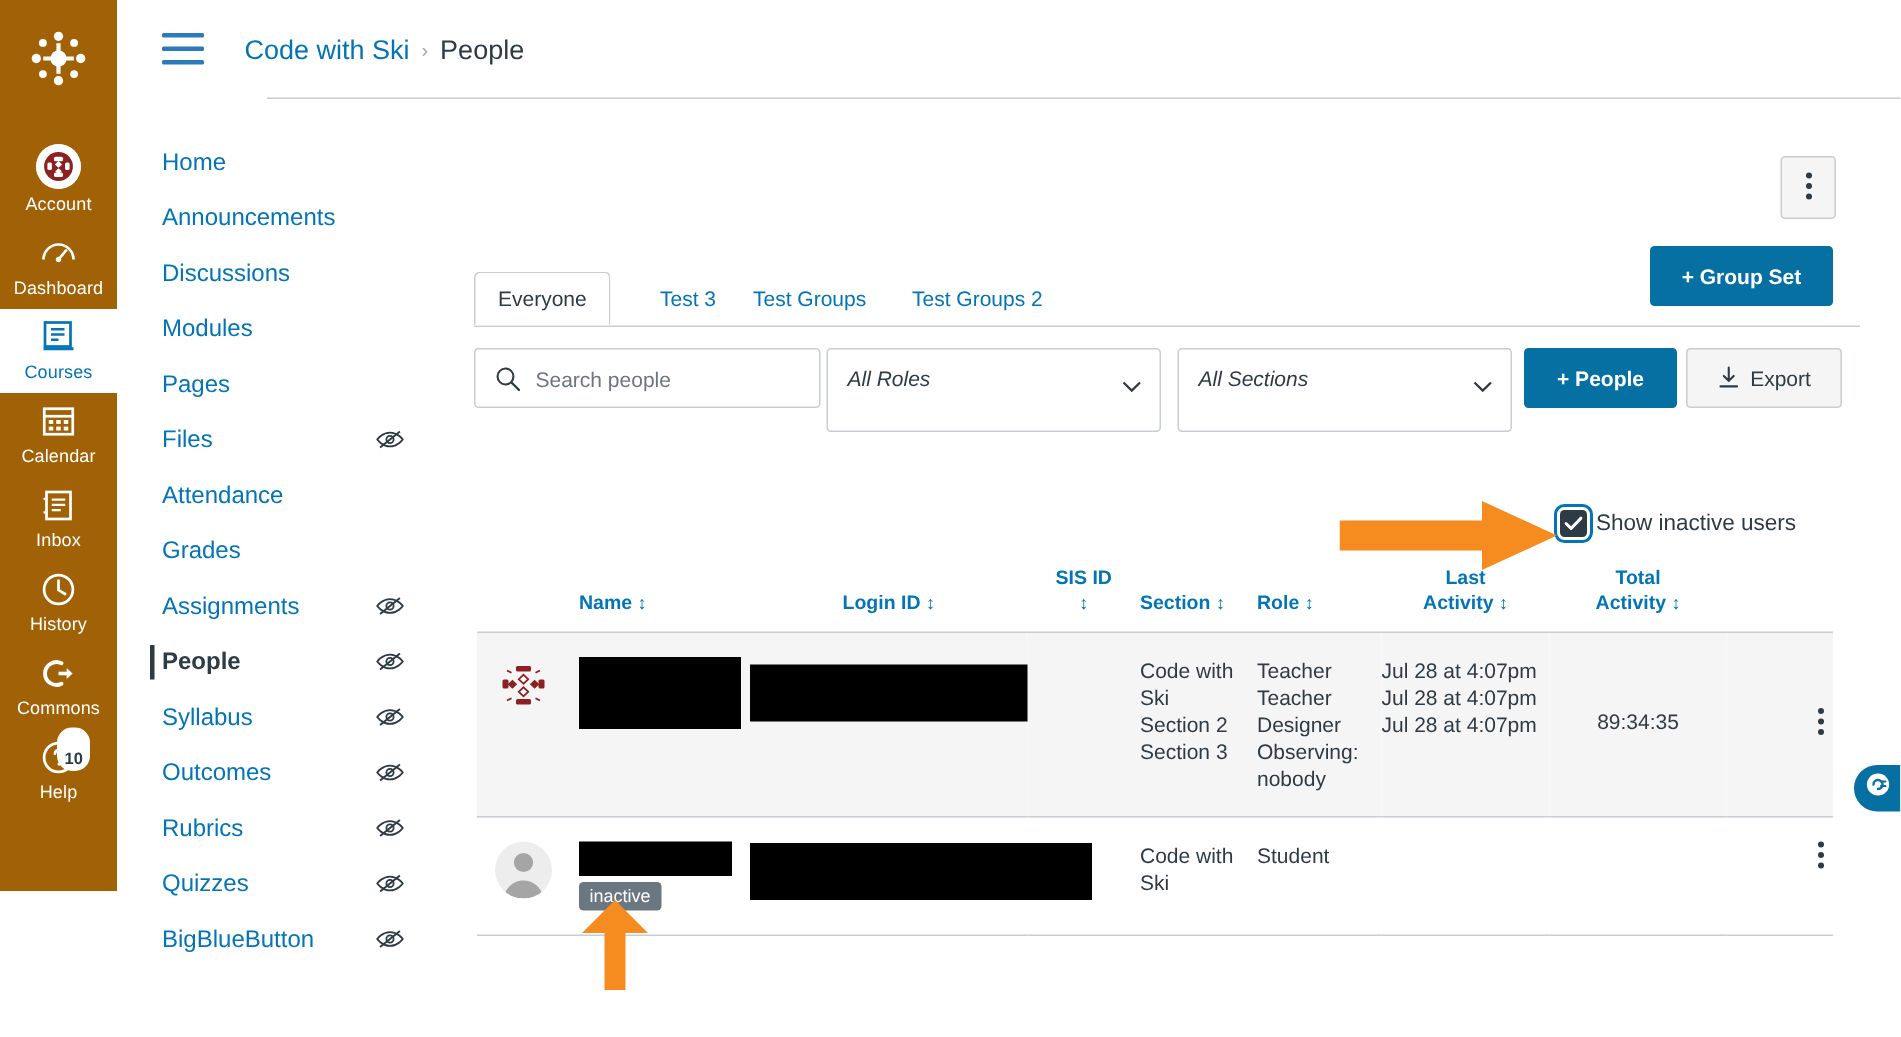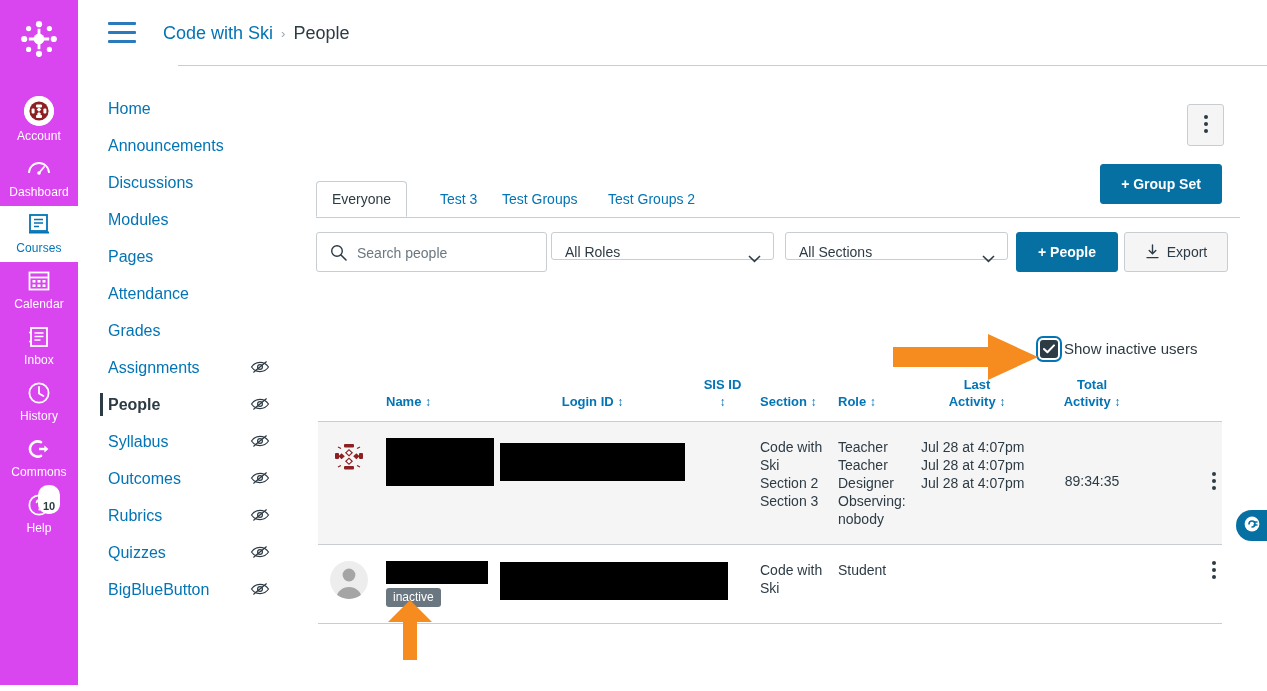--- a/index.html
+++ b/index.html
@@ -14,22 +14,22 @@
     width: 1267px;
     height: 691px;
     overflow: hidden;
     background: #ffffff;
   }
 
   
   #global-nav {
     position: absolute;
     left: 0; top: 0;
-    width: 78px; height: 685px;
-    background: #d946ef;
+    width: 78px; height: 594px;
+    background: #a16207;
     color: #ffffff;
   }
   .gnav-logo {
     width: 78px; height: 78px;
     display: flex; align-items: center; justify-content: center;
   }
   .gnav-item {
     width: 78px;
     padding: 6px 0 7px 0;
     display: flex; flex-direction: column;
@@ -233,25 +233,26 @@
     width: 185px; height: 38px;
     border: none; outline: none;
     font-size: 14px;
     color: #2D3B45;
     background: transparent;
     font-family: "Liberation Sans", sans-serif;
   }
   #search-input::placeholder { color: #6B7780; opacity: 1; }
   .select-wrap {
     position: absolute;
-    top: 0; height: 28px;
+    top: 0; height: 56px;
     border: 1px solid #C7CDD1;
     border-radius: 3px;
     box-sizing: border-box;
     background: #ffffff;
+    font-style: italic;
   }
   .select-label {
     position: absolute;
     left: 13px; top: 11px;
     font-size: 14px;
     color: #2D3B45;
   }
   .chev {
     position: absolute;
     right: 12px; top: 16px;
@@ -503,20 +504,30 @@
       <span class="cnav-label">Announcements</span>
     </a>
     <a class="cnav-row">
       <span class="cnav-label">Discussions</span>
     </a>
     <a class="cnav-row">
       <span class="cnav-label">Modules</span>
     </a>
     <a class="cnav-row">
       <span class="cnav-label">Pages</span>
+    </a>
+    <a class="cnav-row">
+      <span class="cnav-label">Files</span>
+      <span class="eye-off">
+        <svg width="20" height="16" viewBox="0 0 20 16" aria-hidden="true">
+          <path d="M1.5 8s3.2-4.6 8.5-4.6S18.5 8 18.5 8s-3.2 4.6-8.5 4.6S1.5 8 1.5 8z" fill="none" stroke="#2D3B45" stroke-width="1.2"></path>
+          <circle cx="10" cy="8" r="2.4" fill="none" stroke="#2D3B45" stroke-width="1.2"></circle>
+          <path d="M3.4 13.4L16.6 2.6" stroke="#2D3B45" stroke-width="1.3"></path>
+        </svg>
+      </span>
     </a>
     <a class="cnav-row">
       <span class="cnav-label">Attendance</span>
     </a>
     <a class="cnav-row">
       <span class="cnav-label">Grades</span>
     </a>
     <a class="cnav-row">
       <span class="cnav-label">Assignments</span>
       <span class="eye-off">

